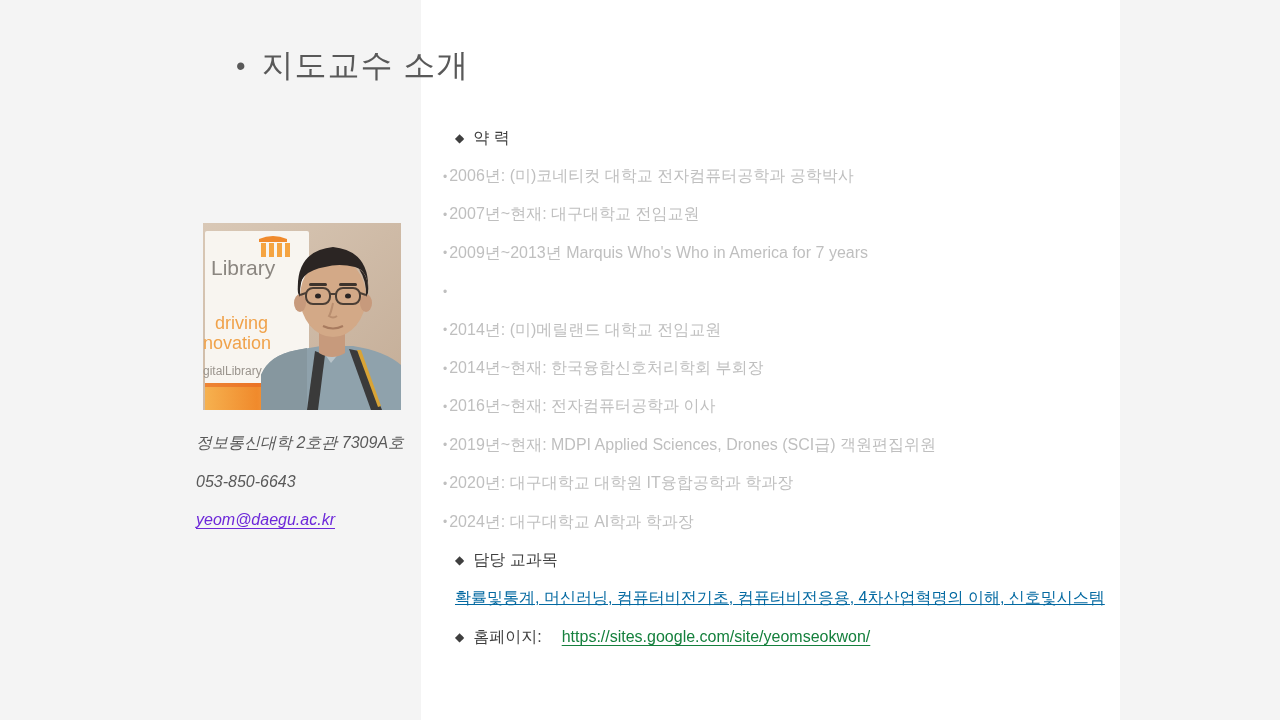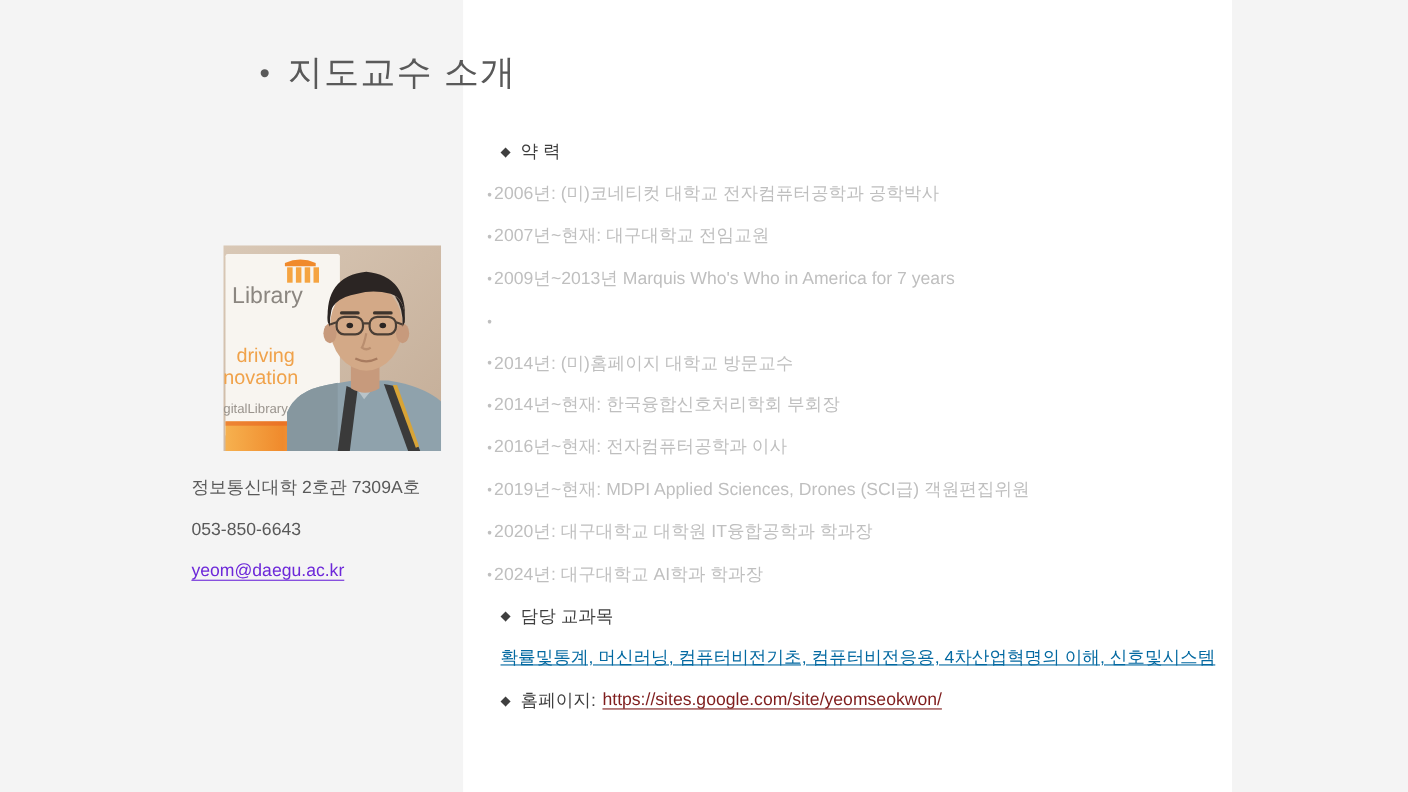--- a/index.html
+++ b/index.html
@@ -43,22 +43,23 @@
   
   .photo {
     position: absolute;
     left: 203px; top: 223px;
     width: 206px; height: 187px;
     z-index: 2;
   }
   
   .contact {
     position: absolute;
-    left: 174px; top: 424px;
-    z-index: 2;
+    left: 196px; top: 424px;
+    z-index: 2;
+    font-style: italic;
   }
   .contact .line {
     height: 38.4px;
     display: flex;
     align-items: center;
     font-size: 16px;
     color: #595959;
     white-space: nowrap;
   }
   .contact a.email {
@@ -88,23 +89,23 @@
     line-height: 1;
   }
   .item { color: #bfbfbf; }
   .item-bullet {
     font-size: 12px;
     margin-right: 2px;
     color: #bfbfbf;
     line-height: 1;
   }
   .courses-line { margin-left: 12px; color: #0369a1; text-decoration: underline; }
-  .homepage-label { margin-right: 6px; }
+  .homepage-label { margin-right: 20px; }
   a.homepage-link {
-    color: #7f1d1d;
+    color: #15803d;
     text-decoration: underline;
     text-underline-offset: 3px;
   }
 </style>
 </head>
 <body>
 
 <div class="slide">
 
   <div class="white-panel"></div>
@@ -214,21 +215,21 @@
         </div>
         <div class="line item">
           <span class="item-bullet">•</span>
           <span>2009년~2013년 Marquis Who's Who in America for 7 years</span>
         </div>
         <div class="line item">
           <span class="item-bullet">•</span>
         </div>
         <div class="line item">
           <span class="item-bullet">•</span>
-          <span>2014년: (미)홈페이지 대학교 방문교수</span>
+          <span>2014년: (미)메릴랜드 대학교 전임교원</span>
         </div>
         <div class="line item">
           <span class="item-bullet">•</span>
           <span>2014년~현재: 한국융합신호처리학회 부회장</span>
         </div>
         <div class="line item">
           <span class="item-bullet">•</span>
           <span>2016년~현재: 전자컴퓨터공학과 이사</span>
         </div>
         <div class="line item">

